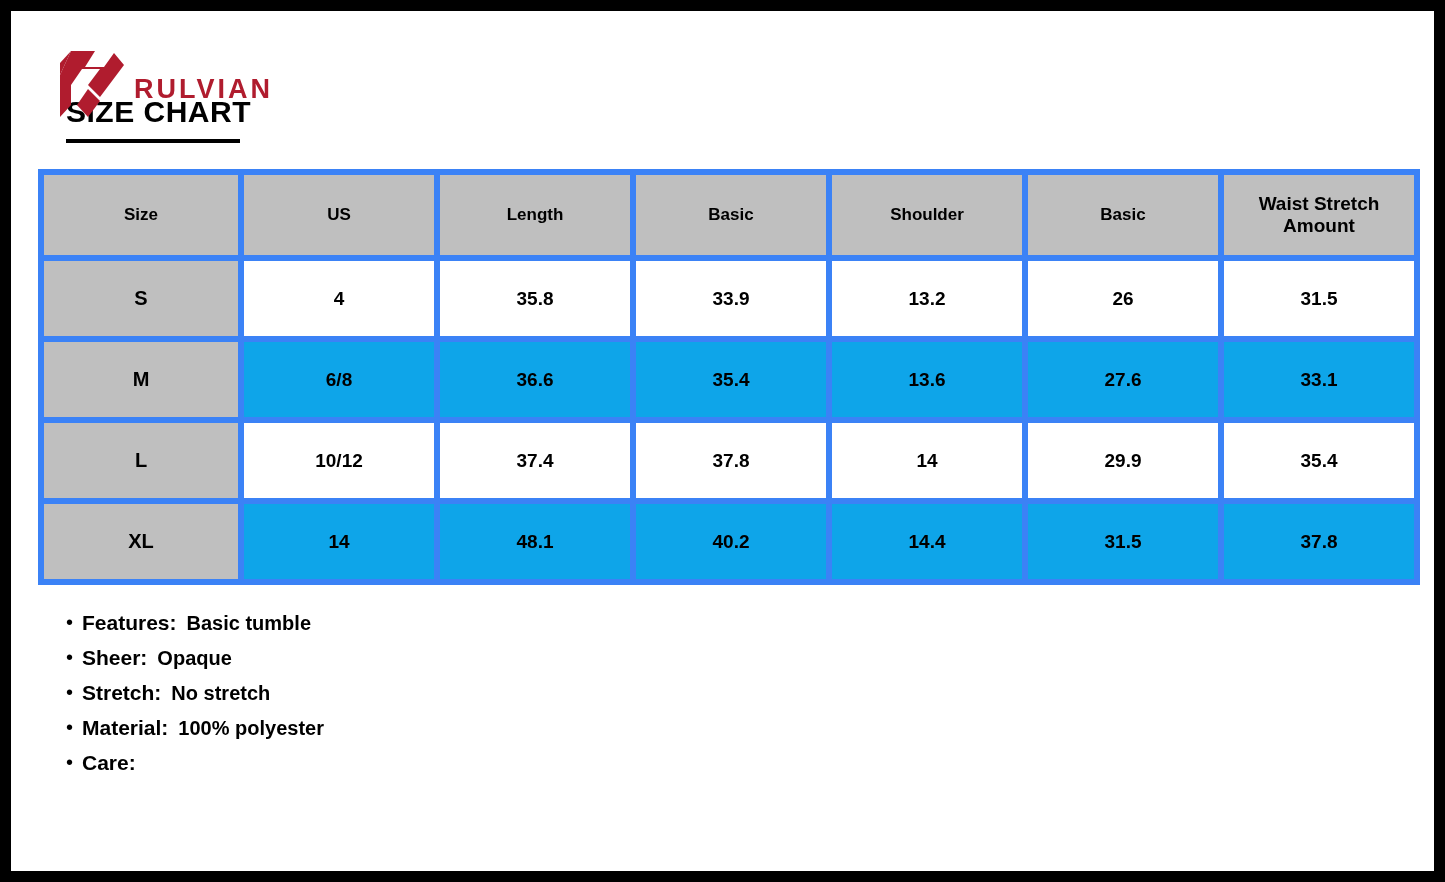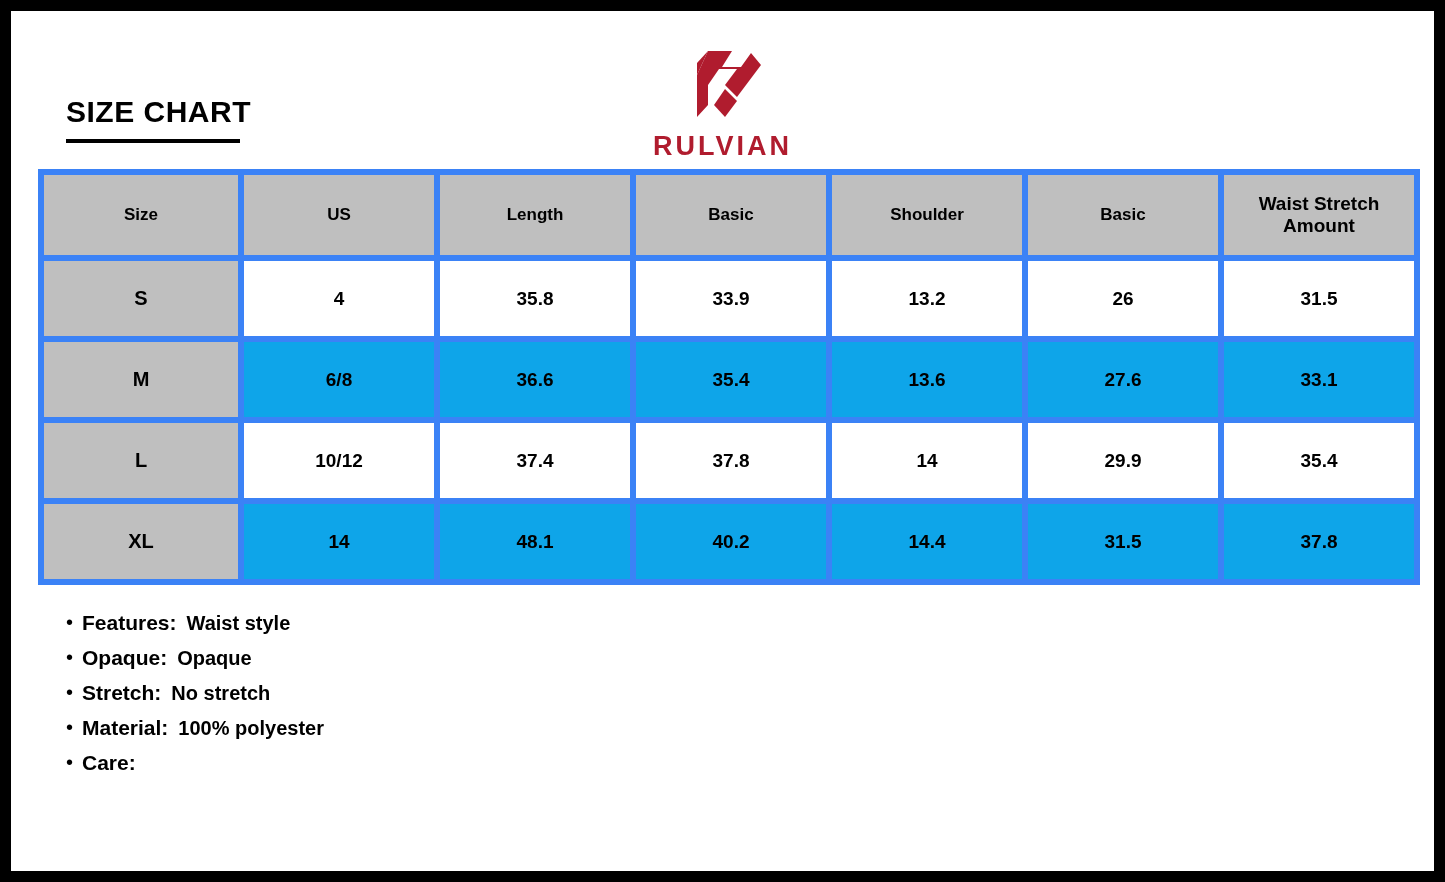--- a/index.html
+++ b/index.html
@@ -52,21 +52,21 @@
     width: 174px;
     height: 4px;
     background: #000;
   }
   .brand {
     position: absolute;
     left: 0;
     right: 0;
     top: 16px;
     display: flex;
-    flex-direction: column;
+    flex-direction: row;
     align-items: center;
   }
   .brand-mark {
     width: 96px;
     height: 84px;
     display: block;
   }
   .brand-name {
     margin-top: 4px;
     font-size: 27px;
@@ -238,25 +238,25 @@
           <td>31.5</td>
           <td>37.8</td>
         </tr>
       </tbody>
     </table>
 
     <ul class="features">
       <li>
         <span class="bullet">•</span>
         <span class="feat-label">Features:</span>
-        <span class="feat-value">Waist style</span>
-      </li>
-      <li>
-        <span class="bullet">•</span>
-        <span class="feat-label">Opaque:</span>
+        <span class="feat-value">Basic tumble</span>
+      </li>
+      <li>
+        <span class="bullet">•</span>
+        <span class="feat-label">Sheer:</span>
         <span class="feat-value">Opaque</span>
       </li>
       <li>
         <span class="bullet">•</span>
         <span class="feat-label">Stretch:</span>
         <span class="feat-value">No stretch</span>
       </li>
       <li>
         <span class="bullet">•</span>
         <span class="feat-label">Material:</span>

